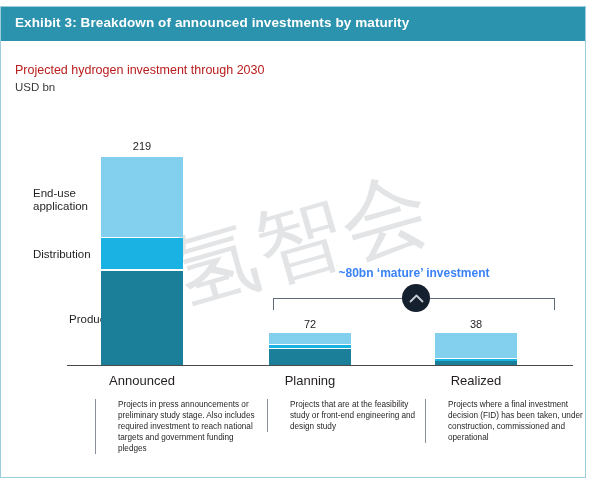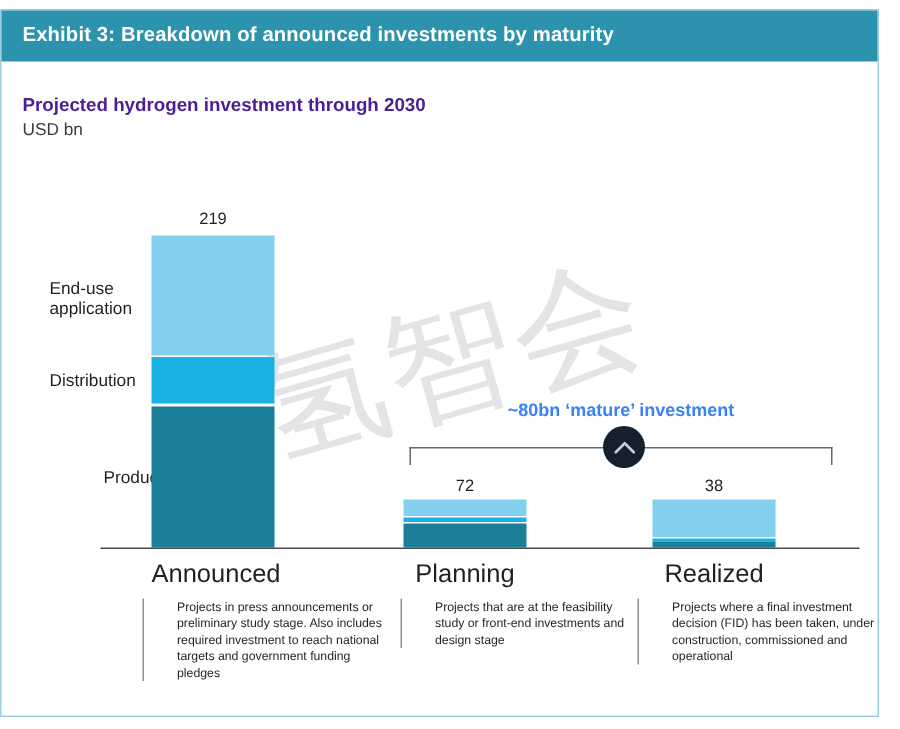--- a/index.html
+++ b/index.html
@@ -27,21 +27,21 @@
   }
   .header-title{
     position:absolute;left:14px;top:8px;
     font-size:13.5px;font-weight:bold;color:#ffffff;
     letter-spacing:.1px;white-space:nowrap;
   }
 
   
   .chart-title{
     position:absolute;left:14px;top:56px;
-    font-size:12.5px;font-weight:bold;color:#4c1d95;
+    font-size:12.5px;font-weight:normal;color:#b91c1c;
     white-space:nowrap;
   }
   .chart-subtitle{
     position:absolute;left:14px;top:74px;
     font-size:11.5px;color:#3a3a3a;
     white-space:nowrap;
   }
 
   
   .watermark{
@@ -66,21 +66,21 @@
   .bar{position:absolute;}
   .seg{position:absolute;left:0;width:100%;}
 
   .val-label{
     position:absolute;
     font-size:11px;color:#231f20;
     text-align:center;white-space:nowrap;
   }
   .cat-label{
     position:absolute;
-    font-size:17px;color:#231f20;
+    font-size:13px;color:#231f20;
     text-align:center;white-space:nowrap;
   }
   .series-label{
     position:absolute;
     font-size:11.5px;color:#231f20;
     line-height:13px;white-space:nowrap;
   }
 
   
   .bracket{
@@ -170,17 +170,17 @@
       <div class="bracket-text">~80bn ‘mature’ investment</div>
       <div class="bracket"></div>
       <div class="chev-badge">
         <svg width="15" height="9" viewBox="0 0 15 9" aria-hidden="true">
           <polyline points="1.5,7.5 7.5,1.5 13.5,7.5" fill="none" stroke="#c6ccd4" stroke-width="1.8" stroke-linecap="round" stroke-linejoin="round"></polyline>
         </svg>
       </div>
     </div>
 
     <div class="note note-1">Projects in press announcements or preliminary study stage. Also includes required investment to reach national targets and government funding pledges</div>
-    <div class="note note-2">Projects that are at the feasibility study or front-end investments and design stage</div>
+    <div class="note note-2">Projects that are at the feasibility study or front-end engineering and design study</div>
     <div class="note note-3">Projects where a final investment decision (FID) has been taken, under construction, commissioned and operational</div>
 
   </div>
 </div>
 
 </body></html>

